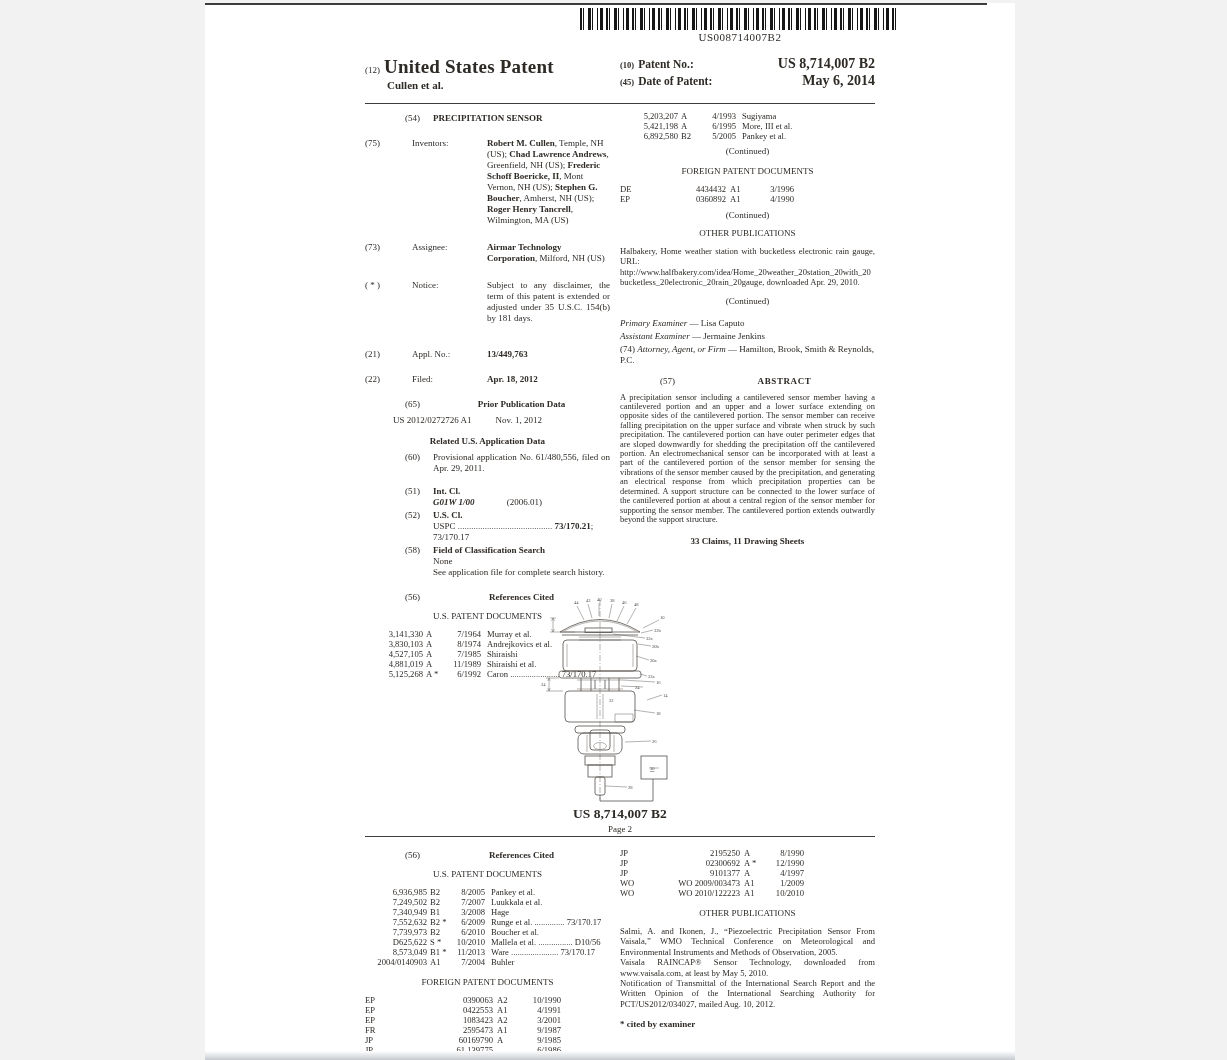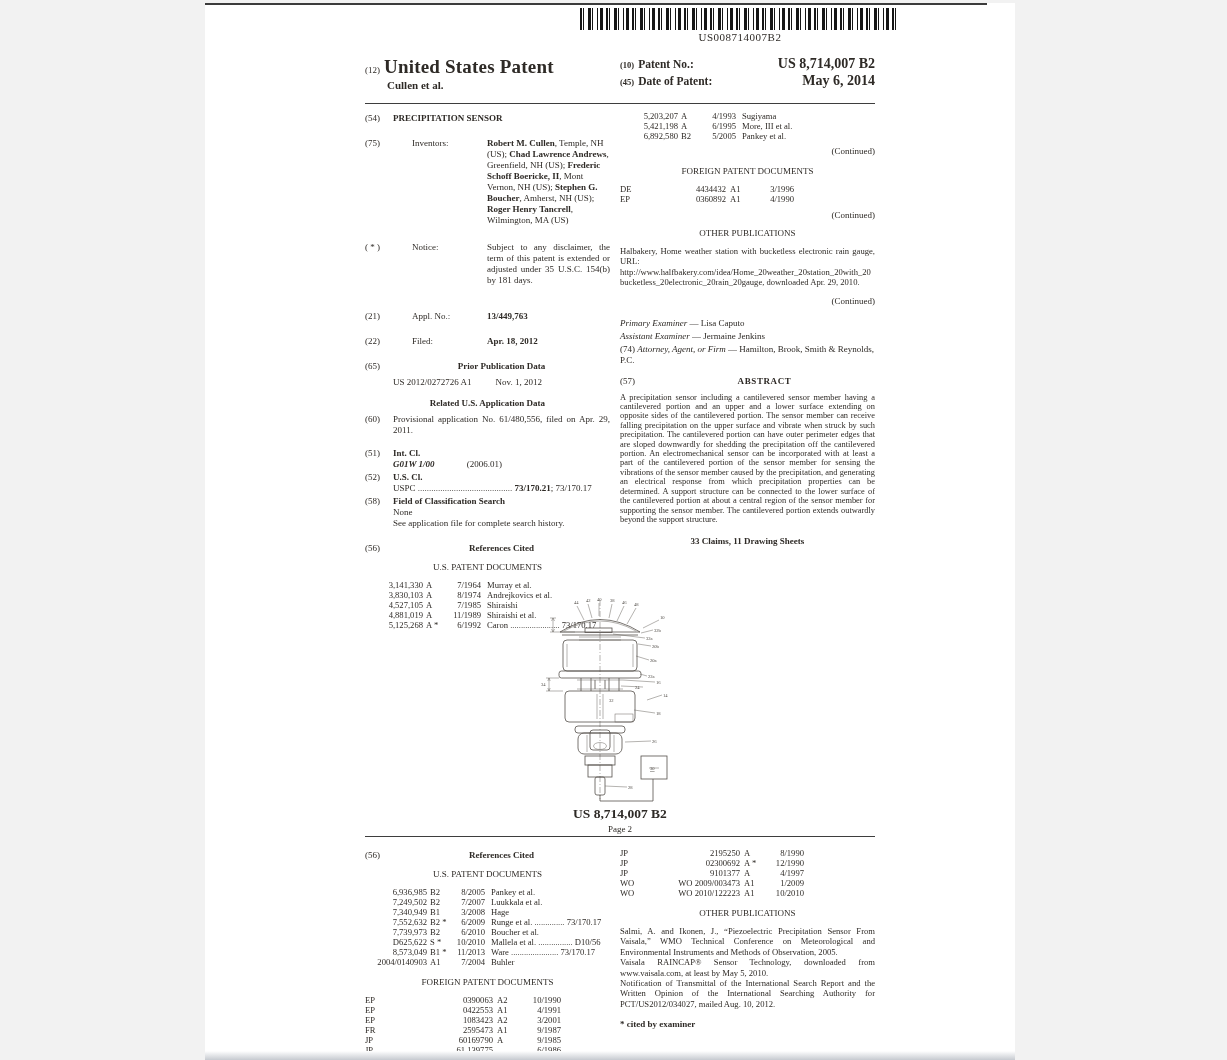--- a/index.html
+++ b/index.html
@@ -55,41 +55,41 @@
 
   
   .cols { position:absolute; left:160px; width:510px; display:flex; }
   .cols1 { top:104px; }
   .cols2 { top:841px; }
   .colL { width:245px; margin-right:10px; }
   .colR { width:255px; }
 
   .txt { font-size:9px; line-height:11px; }
   .field { display:grid; grid-template-columns:28px 56px 1fr; font-size:9px; line-height:11px;gap:19px; }
-  .field2 { display:grid; grid-template-columns:28px 1fr; font-size:9px; line-height:11px; }
+  .field2 { display:grid; grid-template-columns:28px 1fr; font-size:9px; line-height:11px;margin-left:40px; }
   .b { font-weight:bold; }
   .i { font-style:italic; }
   .bi { font-weight:bold; font-style:italic; }
   .ctr { text-align:center; }
   .just { text-align:justify; }
 
   
   .cit { display:flex; font-size:8.6px; line-height:10px; white-space:nowrap; }
   .c-n { width:58px; text-align:right; }
   .c-k { width:24px; padding-left:3px; }
   .c-d { width:34px; text-align:right; }
   .c-nm { flex:1; padding-left:6px; overflow:hidden; }
   .frow { display:flex; font-size:8.6px; line-height:10px; white-space:nowrap; }
   .f-cc { width:28px; }
   .f-n { width:100px; text-align:right; }
   .f-k { width:22px; padding-left:4px; }
   .f-d { width:46px; text-align:right; }
 
   .tbl-hdr { font-size:9px; text-align:center; }
-  .continued { font-size:9px; text-align:right; }
+  .continued { font-size:9px; text-align:center; }
 
   .abstract { font-size:8.4px; line-height:9.4px; text-align:justify; }
   .pub-para { font-size:8.6px; line-height:10.4px; text-align:justify; overflow-wrap:anywhere; }
 
   
   .figure-wrap { position:absolute; left:330px; top:591px; width:230px; height:215px; }
   .fig-callout { font-size:4.6px; fill:#4e4a45; font-family:"Liberation Serif",serif; }
   .fig-stroke { stroke:#55504b; stroke-width:.8; fill:none; }
   .fig-thin { stroke:#6b6660; stroke-width:.5; fill:none; }
 
@@ -143,20 +143,25 @@
         <span>(54)</span>
         <span class="b">PRECIPITATION SENSOR</span>
       </div>
 
       <div class="field mt14">
         <span>(75)</span>
         <span>Inventors:</span>
         <span><span><span class="b">Robert M. Cullen</span><span>, Temple, NH (US); </span></span><span><span class="b">Chad Lawrence Andrews</span><span>, Greenfield, NH (US); </span></span><span><span class="b">Frederic Schoff Boericke, II</span><span>, Mont Vernon, NH (US); </span></span><span><span class="b">Stephen G. Boucher</span><span>, Amherst, NH (US); </span></span><span><span class="b">Roger Henry Tancrell</span><span>, Wilmington, MA (US)</span></span></span>
       </div>
 
+      <div class="field mt16">
+        <span>(73)</span>
+        <span>Assignee:</span>
+        <span><span class="b">Airmar Technology Corporation</span><span>, Milford, NH (US)</span></span>
+      </div>
 
       <div class="field mt16">
         <span>( * )</span>
         <span>Notice:</span>
         <span class="just">Subject to any disclaimer, the term of this patent is extended or adjusted under 35 U.S.C. 154(b) by 181 days.</span>
       </div>
 
       <div class="field mt18">
         <span>(21)</span>
         <span>Appl. No.:</span>

